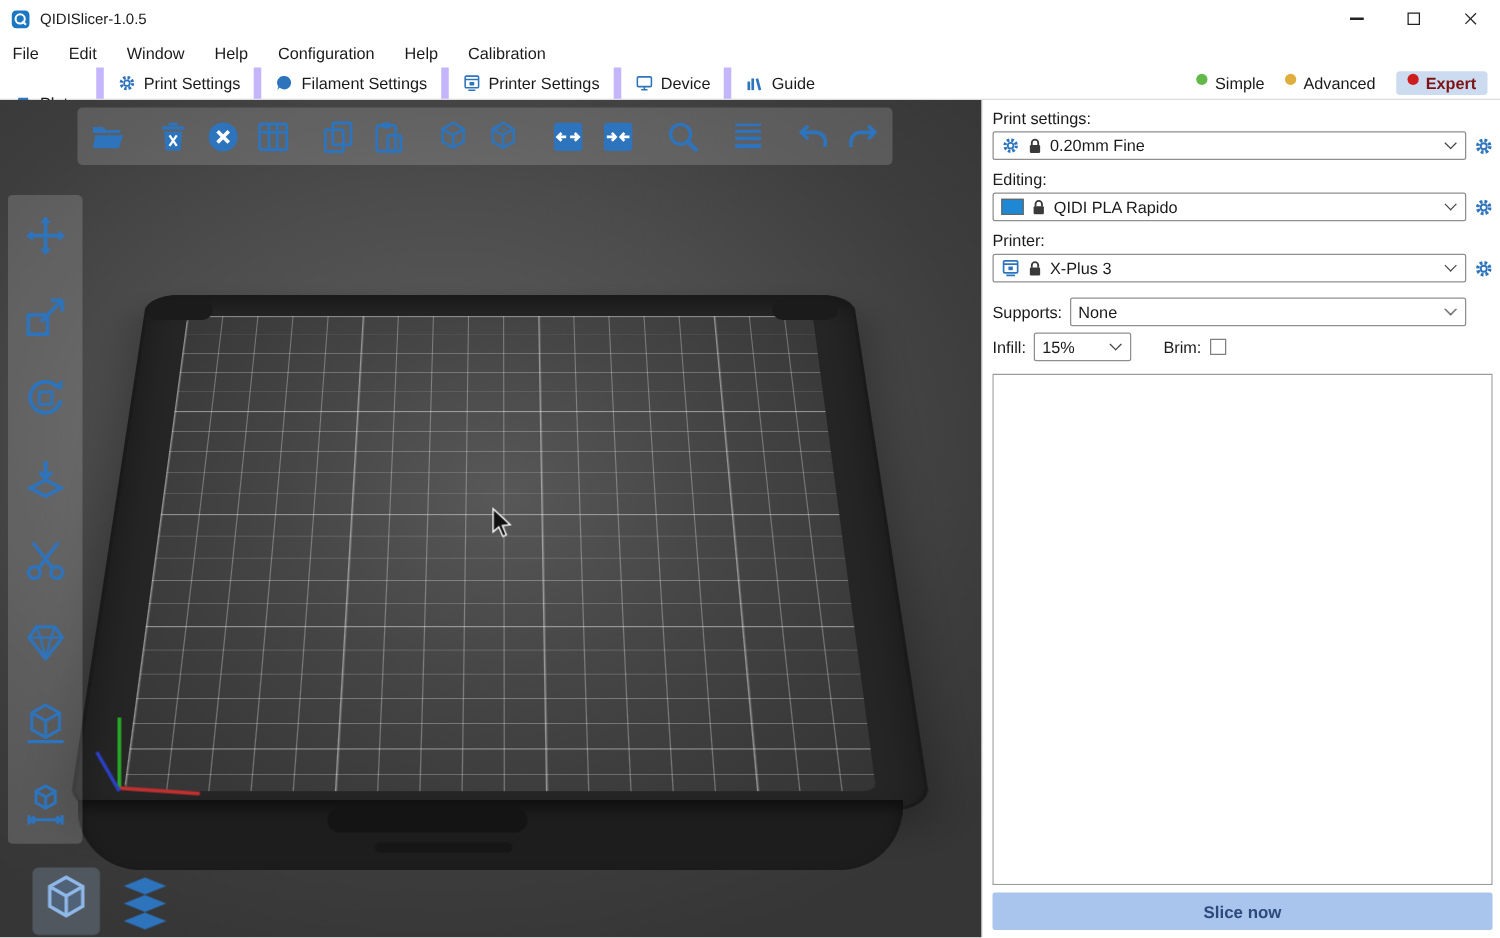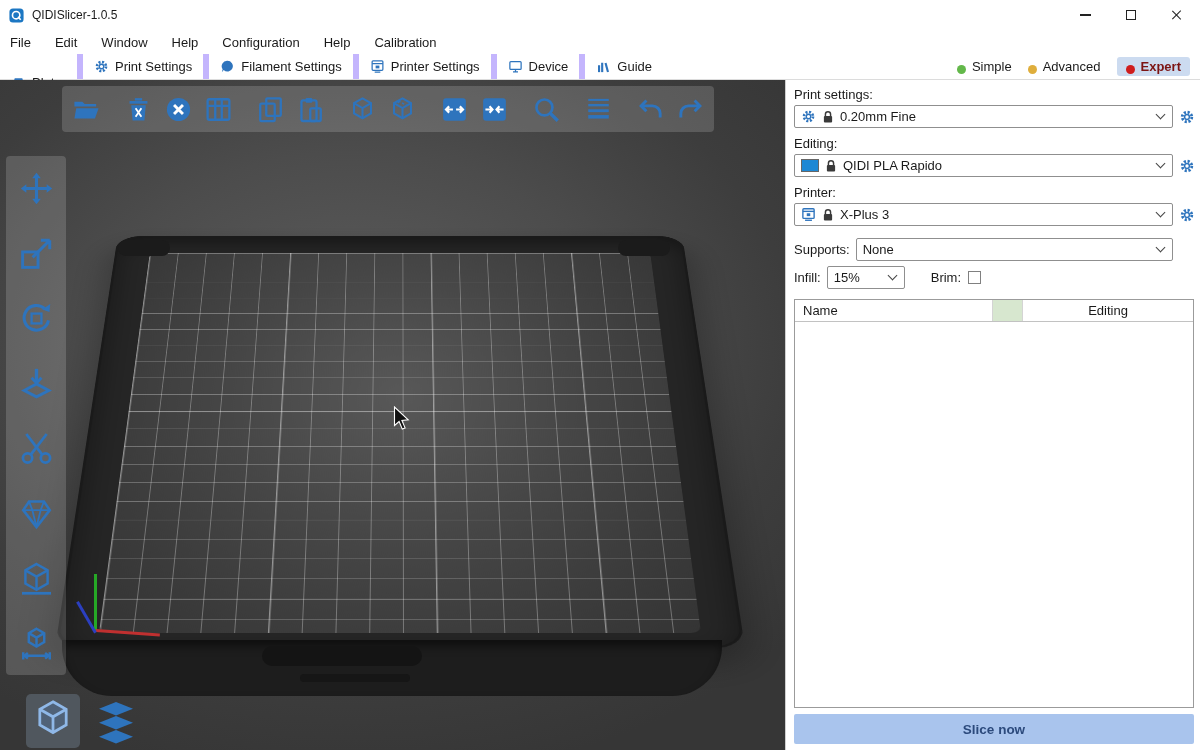--- a/index.html
+++ b/index.html
@@ -25,21 +25,21 @@
   .menu-item { cursor:default; }
 
   
   .tabbar { height:26px; display:flex; align-items:stretch; background:#fff;
             border-bottom:1px solid #dcdcdc; font-size:13px; }
   .tab { display:flex; align-items:center; gap:6px; padding:0 11px; white-space:nowrap; }
   .tab + .tab { border-left:6px solid #c4b5fd; }
   .tab.active { background:#d8e5f4;margin-top:28px; }
   .ticon svg { width:15px; height:15px; display:block; }
   .modes { margin-left:auto; display:flex; align-items:center; gap:16px; padding-right:10px; }
-  .mode { display:flex; align-items:flex-end; gap:6px; }
+  .mode { display:flex; align-items:flex-start; gap:6px; }
   .mode .dot { width:9px; height:9px; border-radius:50%; display:block; }
   .mode.active { background:#ccdbf0; padding:2px 9px; border-radius:3px; font-weight:bold; color:#7c1414; }
 
   
   .main { display:flex; height:482px; }
 
   
   .viewport { position:relative; width:785px; height:670px; overflow:hidden;
       background: radial-gradient(ellipse 75% 65% at 45% 40%, #5e5e5e 0%, #4c4c4c 45%, #3d3d3d 75%, #363636 100%); }
 
@@ -564,23 +564,18 @@
       <span class="inline-label">Infill:</span>
       <div class="combo infill-combo">
         <span class="combo-text">15%</span>
         <span class="chev"></span>
       </div>
       <span class="brim-label">Brim:</span>
       <span class="checkbox"></span>
     </div>
 
     <div class="object-list">
-      <div class="ol-header">
-        <div class="ol-name">Name</div>
-        <div class="ol-ext"></div>
-        <div class="ol-editing">Editing</div>
-      </div>
       <div class="ol-body"></div>
     </div>
 
     <div class="slice-btn">Slice now</div>
   </div>
 </div>
 
 </body></html>

